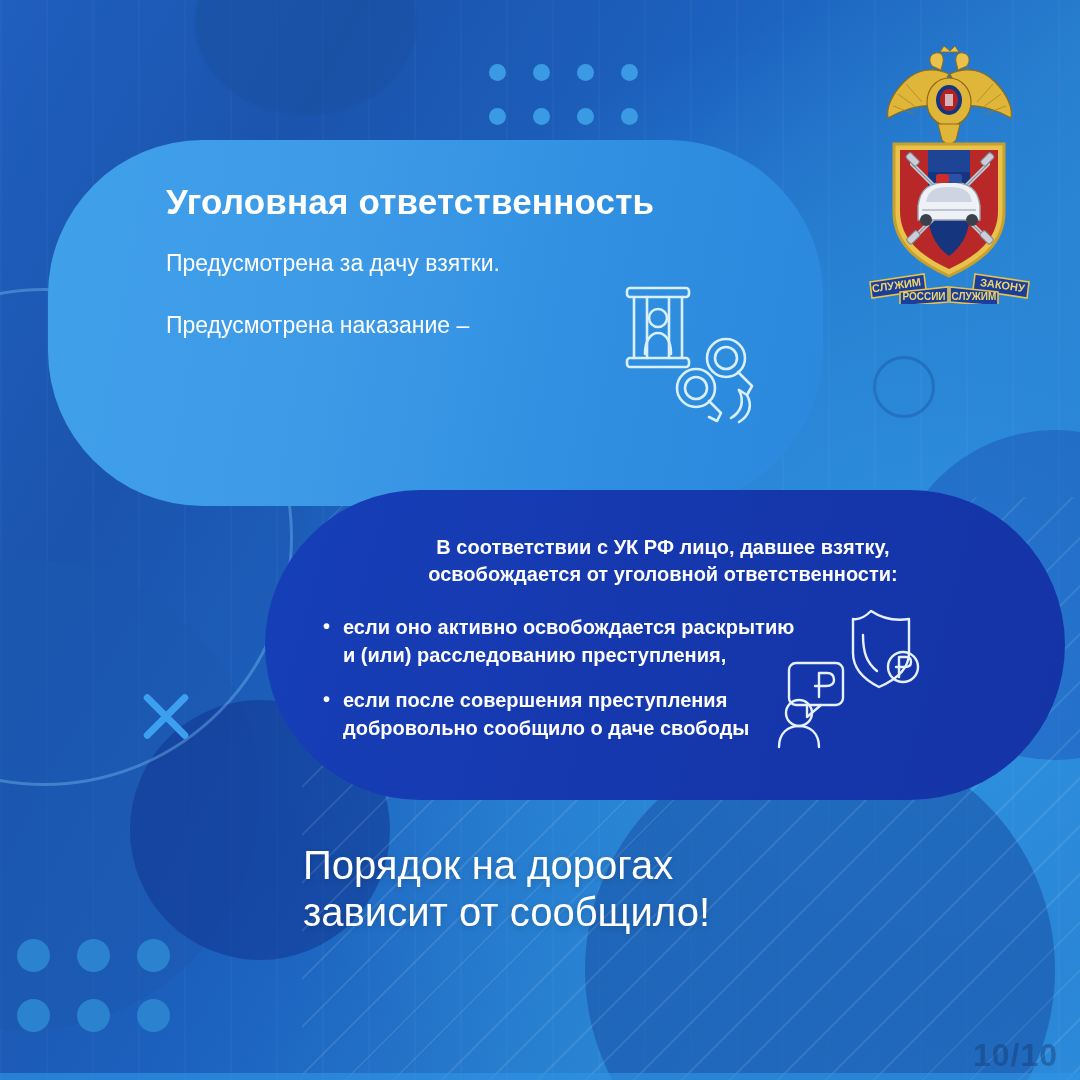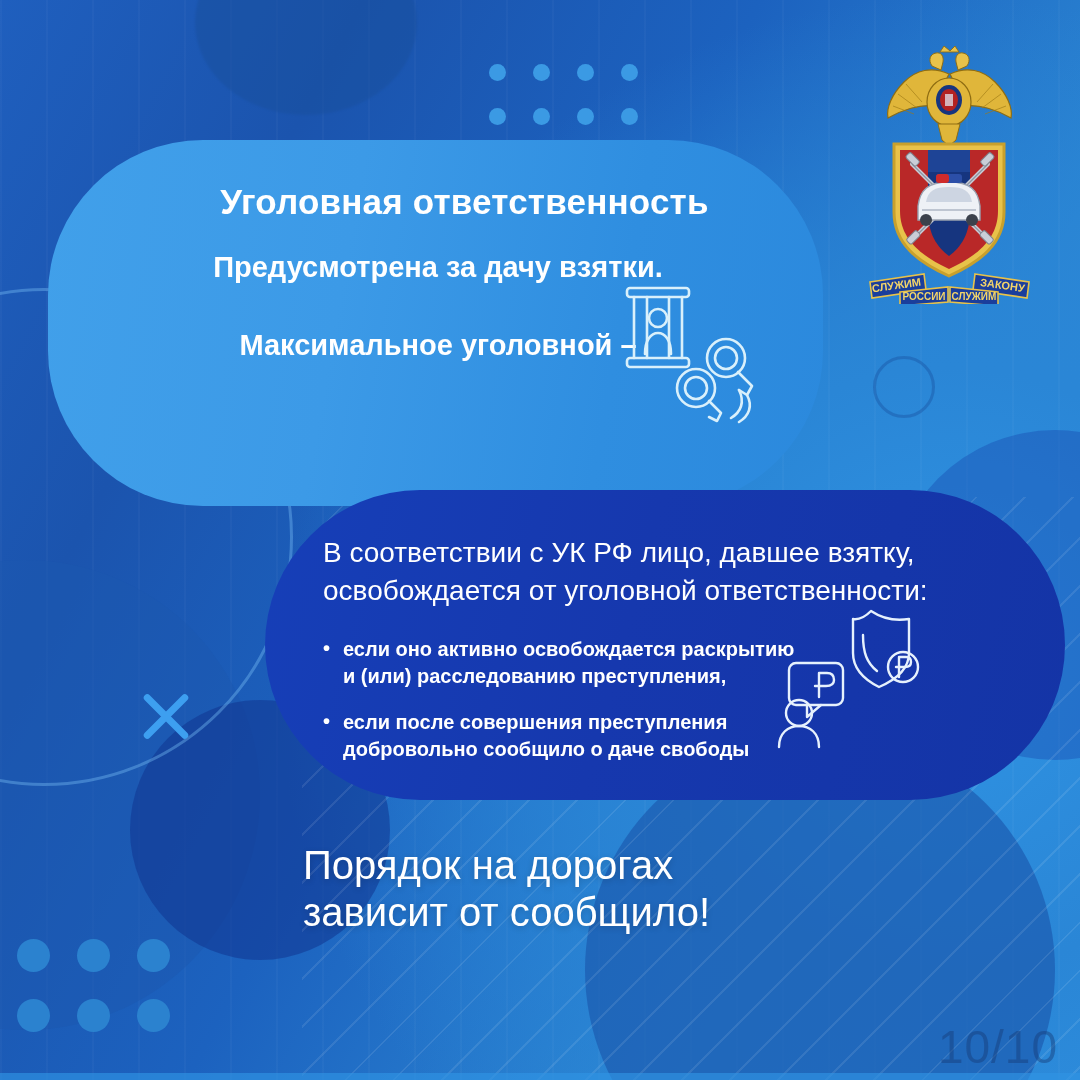--- a/index.html
+++ b/index.html
@@ -82,45 +82,44 @@
   .cross i:last-child{transform:rotate(-45deg);}
 
   
   .card{position:absolute;box-sizing:border-box;}
 
   .card-criminal{
     left:48px;top:140px;width:775px;height:366px;
     border-radius:155px;
     background:linear-gradient(100deg,#41a0ea 0%,#3c9ae7 38%,#2f8ee0 72%,#2b89dd 100%);
     padding:42px 60px 42px 118px;
-    text-align:center;
   }
   .card-criminal .title{
     margin:0 0 26px 0;
     font-size:35px;font-weight:bold;color:#ffffff;letter-spacing:.2px;
   }
   .card-criminal .body{
-    margin:12px;font-size:29px;line-height:1.34;color:#ffffff;font-weight:700;
+    margin:0;font-size:23px;line-height:1.34;color:#ffffff;font-weight:400;
     max-width:520px;
   }
   .card-criminal .body .law{font-style:italic;}
 
   .icons-criminal{
     position:absolute;right:42px;top:140px;width:160px;height:150px;
     pointer-events:none;
   }
 
   .card-release{
     left:265px;top:490px;width:800px;height:310px;
     border-radius:155px;
     background:linear-gradient(105deg,#163fb8 0%,#1638ae 45%,#1434a6 100%);
     padding:44px 62px 44px 58px;
   }
   .card-release .lead{
-    margin:0 0 26px 0;font-size:28px;line-height:1.35;color:#ffffff;font-weight:normal;
+    margin:0 0 26px 0;font-size:20px;line-height:1.35;color:#ffffff;font-weight:bold;text-align:center;
   }
   .card-release ul{margin:0;padding:0;list-style:none;}
   .card-release li{
     position:relative;padding-left:20px;margin-bottom:18px;
     font-size:20px;line-height:1.38;color:#ffffff;font-weight:bold;max-width:580px;
   }
   .card-release li:last-child{margin-bottom:0;}
   .card-release li:before{
     content:"•";position:absolute;left:0;top:-1px;color:#ffffff;font-size:20px;
   }
@@ -134,21 +133,21 @@
   }
   .slogan div{white-space:nowrap;}
 
   
   .emblem{position:absolute;left:862px;top:44px;width:175px;height:260px;}
   .emblem svg{width:100%;height:100%;display:block;}
 
   
   .counter{
     position:absolute;right:22px;bottom:6px;
-    font-size:46px;color:rgba(22,60,120,.45);font-weight:400;letter-spacing:1px;
+    font-size:32px;color:rgba(22,60,120,.45);font-weight:700;letter-spacing:1px;
   }
   .bottombar{position:absolute;left:0;right:0;bottom:0;height:7px;background:#2f93e3;opacity:.65;}
 </style>
 </head>
 <body>
 
 <div id="poster">
 
   <div class="bg">
     <div class="vstripes"></div>
@@ -258,21 +257,21 @@
         <text x="140" y="245" fill="#f2d469" font-size="11" font-weight="bold" text-anchor="middle" font-family="Liberation Sans, sans-serif" transform="rotate(8 140 245)">ЗАКОНУ</text>
       </g>
     </svg>
   </div>
 
   <div class="card card-criminal">
     <h1 class="title">Уголовная ответственность</h1>
     <p class="body">
       <span>Предусмотрена за дачу взятки.</span><br>
       <br>
-      <span>Максимальное уголовной –</span><br>
+      <span>Предусмотрена наказание –</span><br>
     </p>
 
     <div class="icons-criminal">
       <svg viewBox="0 0 160 150" fill="none" stroke="#d9f0fb" stroke-width="2.6" stroke-linecap="round" stroke-linejoin="round">
         <g>
           <rect x="6" y="8" width="62" height="9" rx="3"></rect>
           <rect x="6" y="78" width="62" height="9" rx="3"></rect>
           <line x1="13" y1="17" x2="13" y2="78"></line>
           <line x1="26" y1="17" x2="26" y2="78"></line>
           <line x1="48" y1="17" x2="48" y2="78"></line>

